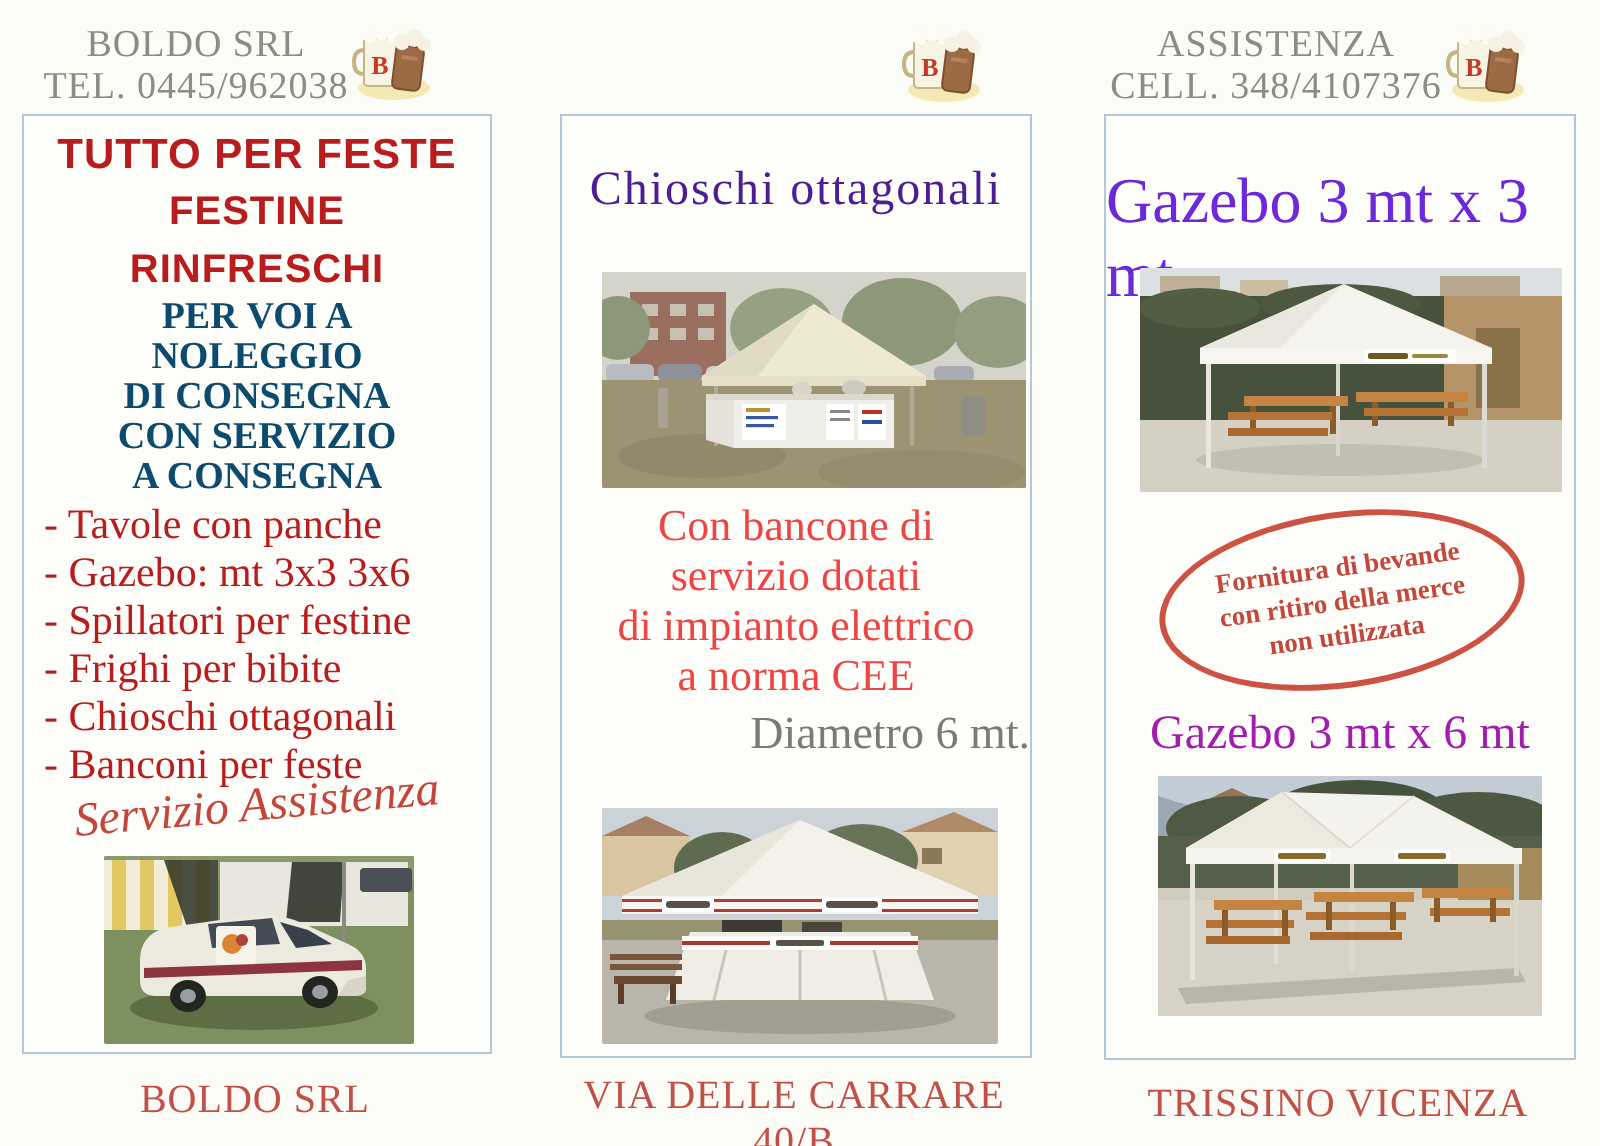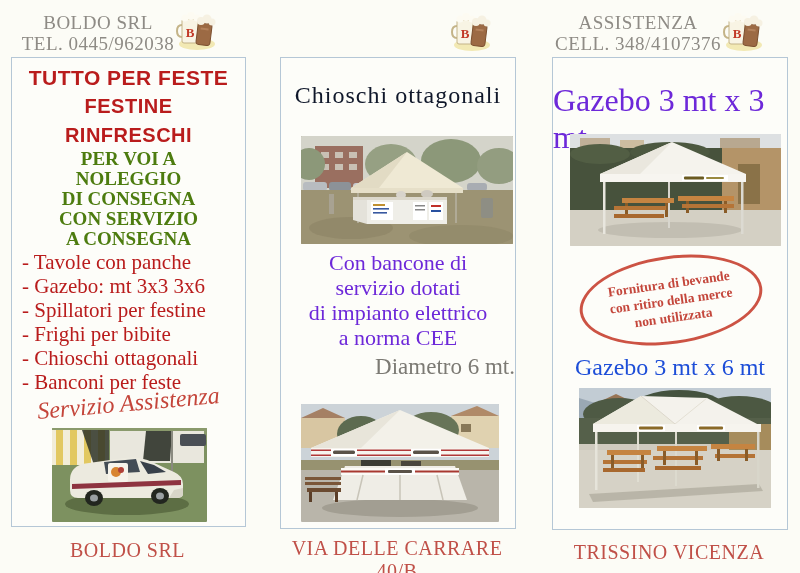--- a/index.html
+++ b/index.html
@@ -26,52 +26,52 @@
   .box3{left:552px;top:57px;width:234px;height:471px;}
 
   .headline{
     position:absolute;top:5px;left:0;width:100%;text-align:center;
     font-family:"Liberation Sans", sans-serif;font-weight:bold;
     color:#b91c1c;font-size:20px;line-height:29px;letter-spacing:.5px;
   }
   .headline .hl-first{font-size:21px;}
   .subhead{
     position:absolute;top:91px;left:0;width:100%;text-align:center;
-    font-weight:bold;color:#4d7c0f;font-size:19px;line-height:20px;
+    font-weight:bold;color:#0c4a6e;font-size:19px;line-height:20px;
   }
   .item-list{
     position:absolute;top:192px;left:10px;width:215px;
     color:#b91c1c;font-size:21px;line-height:24px;
   }
   .service-note{
     position:absolute;top:332px;left:0;width:100%;text-align:center;
     color:#c4453a;font-style:italic;font-size:24px;
     transform:rotate(-5deg);
   }
   .photo{position:absolute;overflow:hidden;border-radius:1px;}
   .photo svg{display:block;}
   .van-photo{left:40px;top:370px;width:155px;height:94px;}
 
   .mid-title{
     position:absolute;top:24px;left:0;width:100%;text-align:center;
-    color:#0f172a;font-size:24px;letter-spacing:1px;
+    color:#4c1d95;font-size:24px;letter-spacing:1px;
   }
   .kiosk-field-photo{left:20px;top:78px;width:212px;height:108px;}
   .mid-desc{
     position:absolute;top:192px;left:0;width:100%;text-align:center;
-    color:#6d28d9;font-size:22px;line-height:25px;
+    color:#ef4444;font-size:22px;line-height:25px;
   }
   .mid-diam{
     position:absolute;top:296px;left:0;width:100%;text-align:right;
     color:#7c7a74;font-size:23px;
   }
   .kiosk-close-photo{left:20px;top:346px;width:198px;height:118px;}
 
   .gz-title-1{position:absolute;top:24px;left:0;width:100%;text-align:left;color:#6d28d9;font-size:32px;}
-  .gz-title-2{position:absolute;top:296px;left:0;width:100%;text-align:center;color:#1d4ed8;font-size:24px;}
+  .gz-title-2{position:absolute;top:296px;left:0;width:100%;text-align:center;color:#a21caf;font-size:24px;}
   .gazebo3-photo{left:17px;top:76px;width:211px;height:112px;}
   .gazebo6-photo{left:26px;top:330px;width:192px;height:120px;}
   .stamp{
     position:absolute;top:198px;left:26px;width:178px;height:82px;
     border:3px solid #cc5344;border-radius:50%;
     display:flex;flex-direction:column;justify-content:center;
     text-align:center;color:#c4473c;font-weight:bold;
     font-size:13.5px;line-height:17px;
     transform:rotate(-8deg);
   }

